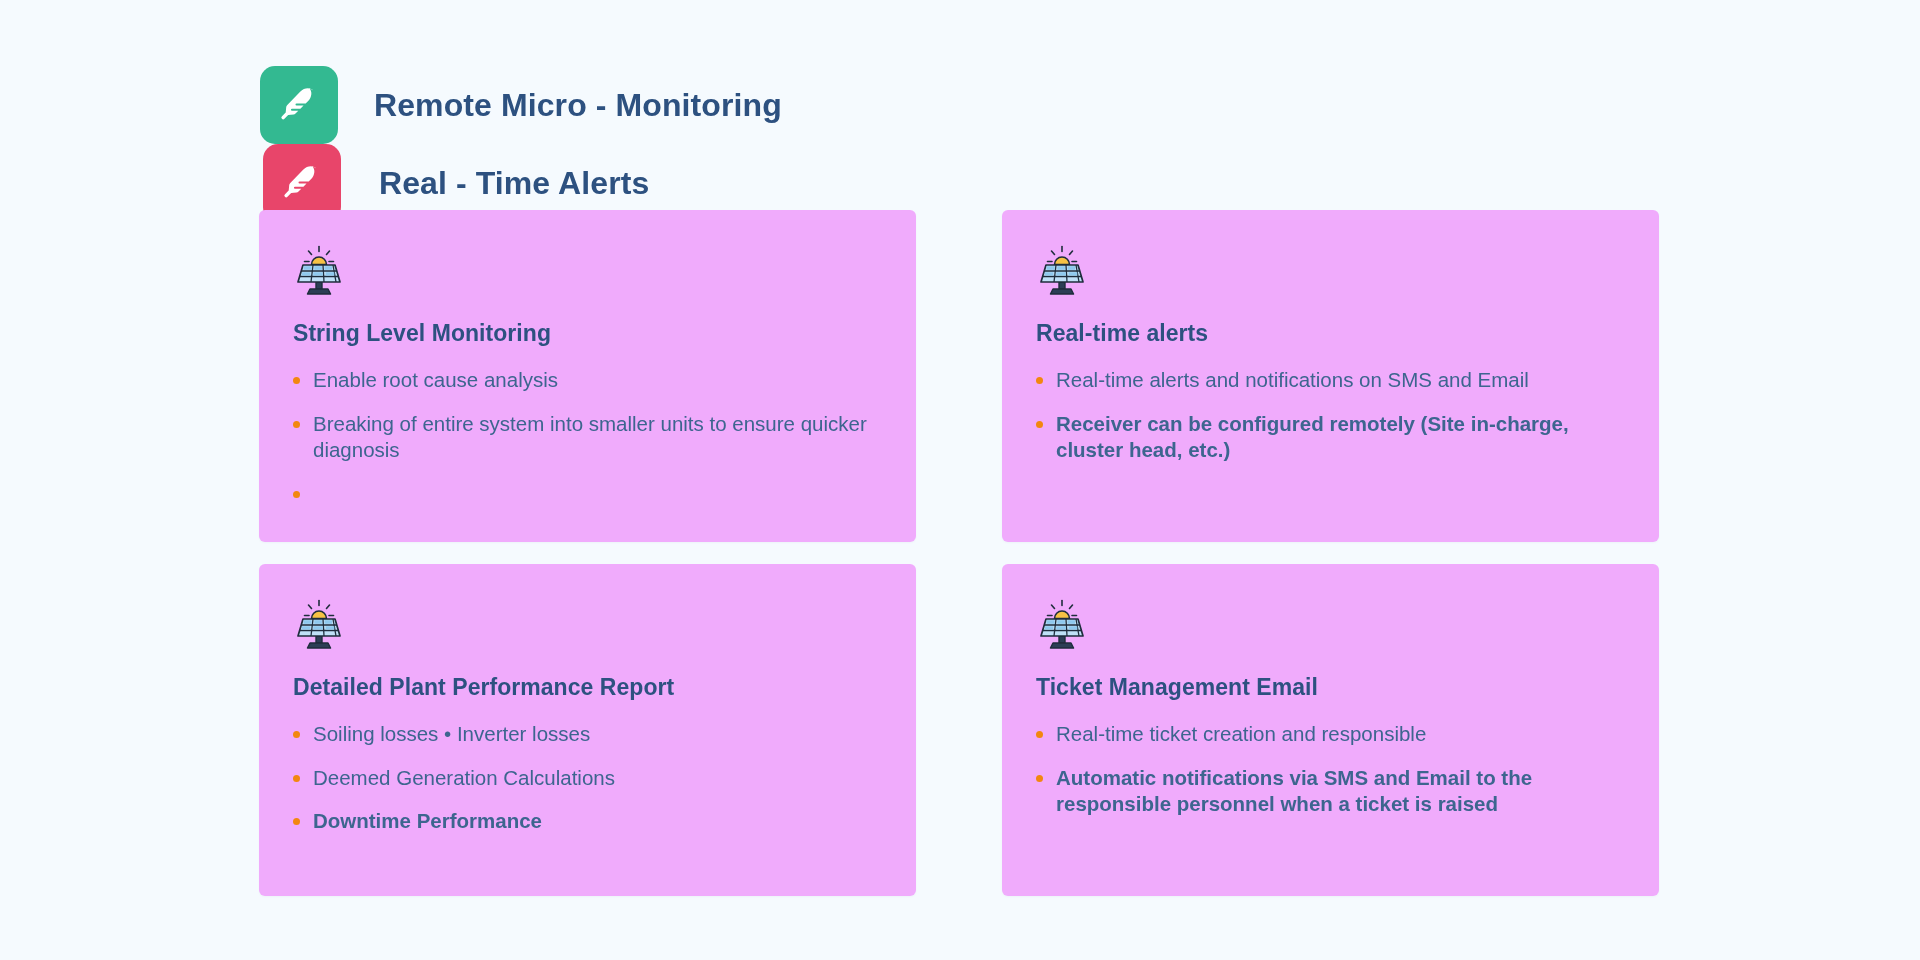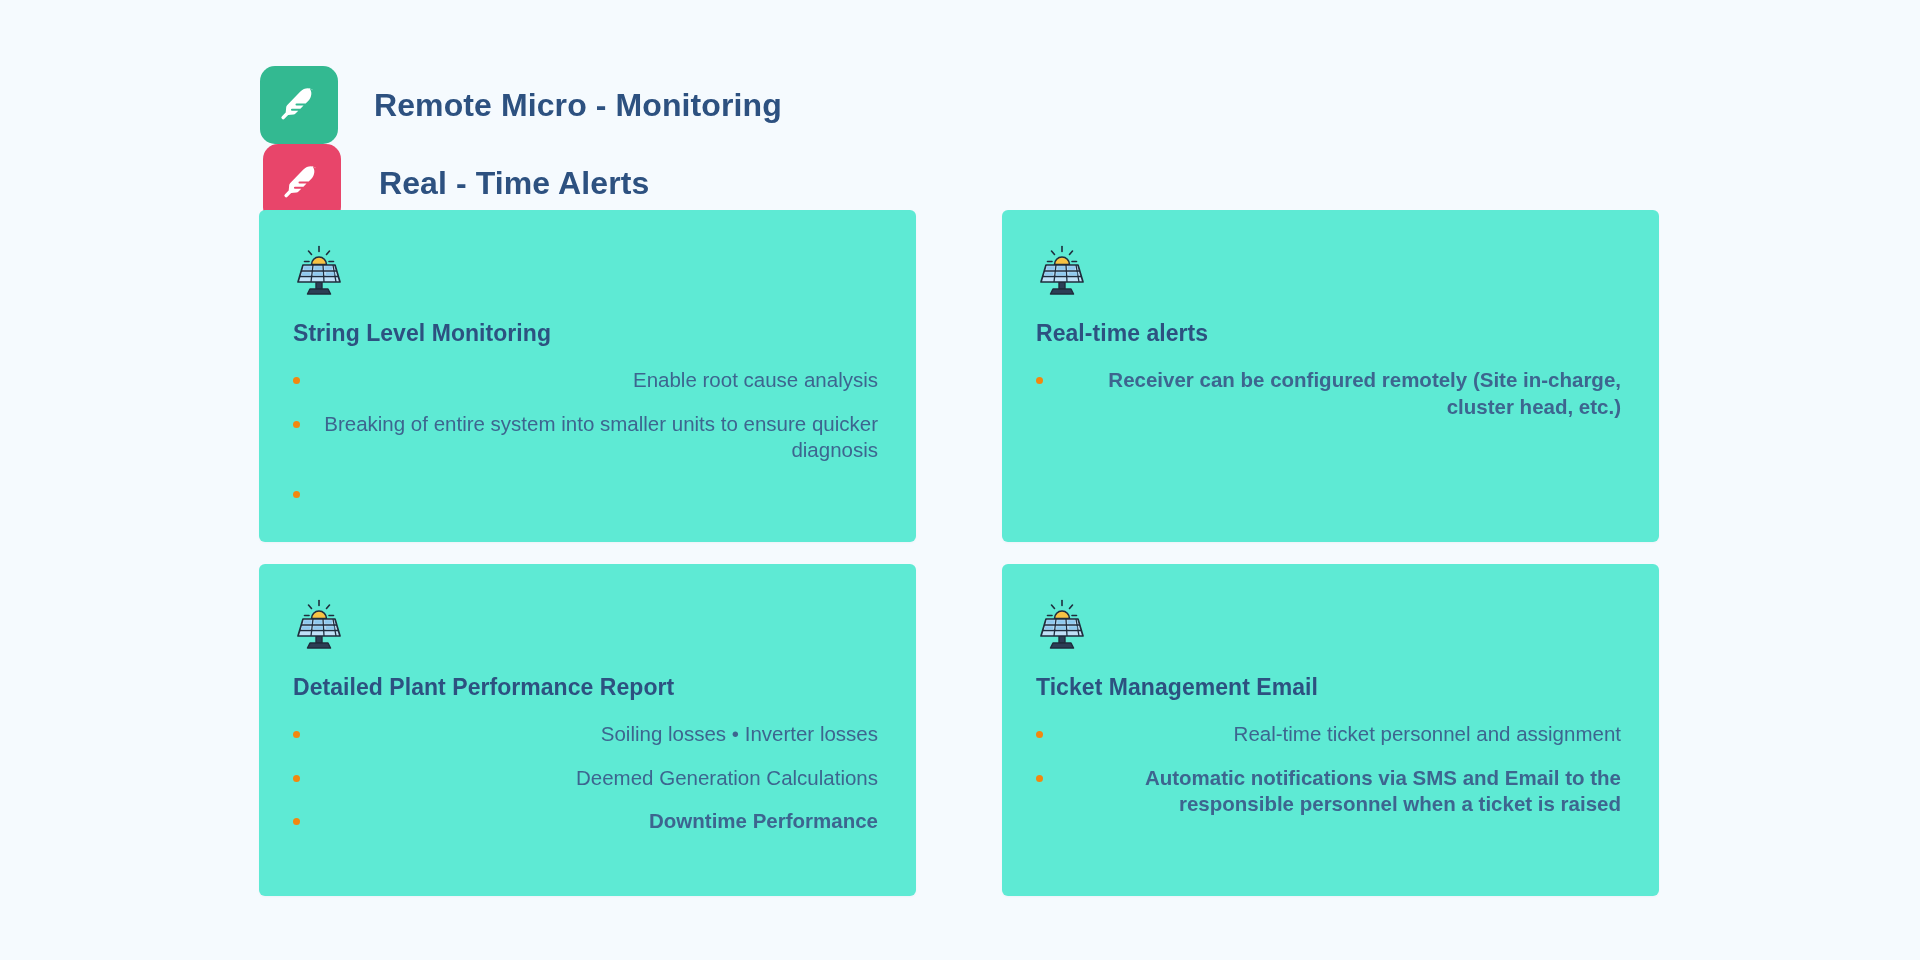--- a/index.html
+++ b/index.html
@@ -77,21 +77,21 @@
     left: 259px;
     top: 210px;
     width: 1400px;
     display: grid;
     grid-template-columns: 657px 657px;
     grid-column-gap: 86px;
     grid-row-gap: 22px;
   }
 
   .card {
-    background: #5eead4;
+    background: #f0abfc;
     border-radius: 6px;
     box-sizing: border-box;
     padding: 34px 38px 30px 34px;
     min-height: 332px;
     box-shadow: 0 1px 2px rgba(45, 81, 128, 0.04);
   }
 
   .card-icon {
     width: 52px;
     height: 56px;
@@ -104,21 +104,20 @@
     font-weight: bold;
     color: #2d5180;
     margin: 0 0 20px 0;
     letter-spacing: 0.05px;
   }
 
   .bullets {
     list-style: none;
     margin: 0;
     padding: 0;
-    text-align: right;
   }
   .bullets li {
     position: relative;
     padding-left: 20px;
     margin-bottom: 17px;
     font-size: 20.5px;
     line-height: 1.30;
     color: #3d658f;
   }
   .bullets li:last-child { margin-bottom: 0; font-weight: bold; }
@@ -230,20 +229,21 @@
             <rect x="21.3" y="22.2" width="7.6" height="3.6"></rect>
             <rect x="31.6" y="22.2" width="7.4" height="3.6"></rect>
             <rect x="8.9" y="28.3" width="8.4" height="3.2"></rect>
             <rect x="20.3" y="28.3" width="9.6" height="3.2"></rect>
             <rect x="32.7" y="28.3" width="8.6" height="3.2"></rect>
           </g>
         </svg>
       </div>
       <h3 class="card-title">Real-time alerts</h3>
       <ul class="bullets">
+        <li><span class="bullet-dot"></span><span>Real-time alerts and notifications on SMS and Email</span></li>
         <li><span class="bullet-dot"></span><span>Receiver can be configured remotely (Site in-charge, cluster head, etc.)</span></li>
       </ul>
     </div>
 
     <div class="card">
       <div class="card-icon">
         <svg width="52" height="56" viewBox="0 0 52 56" aria-hidden="true">
           <g stroke="#1f2d3d" stroke-width="1.6" stroke-linecap="round">
             <line x1="26" y1="2.5" x2="26" y2="7.5"></line>
             <line x1="15.5" y1="7" x2="18.5" y2="10.5"></line>
@@ -306,19 +306,19 @@
             <rect x="21.3" y="22.2" width="7.6" height="3.6"></rect>
             <rect x="31.6" y="22.2" width="7.4" height="3.6"></rect>
             <rect x="8.9" y="28.3" width="8.4" height="3.2"></rect>
             <rect x="20.3" y="28.3" width="9.6" height="3.2"></rect>
             <rect x="32.7" y="28.3" width="8.6" height="3.2"></rect>
           </g>
         </svg>
       </div>
       <h3 class="card-title">Ticket Management Email</h3>
       <ul class="bullets">
-        <li><span class="bullet-dot"></span><span>Real-time ticket personnel and assignment</span></li>
+        <li><span class="bullet-dot"></span><span>Real-time ticket creation and responsible</span></li>
         <li><span class="bullet-dot"></span><span>Automatic notifications via SMS and Email to the responsible personnel when a ticket is raised</span></li>
       </ul>
     </div>
 
   </div>
 </div>
 
 </body></html>

